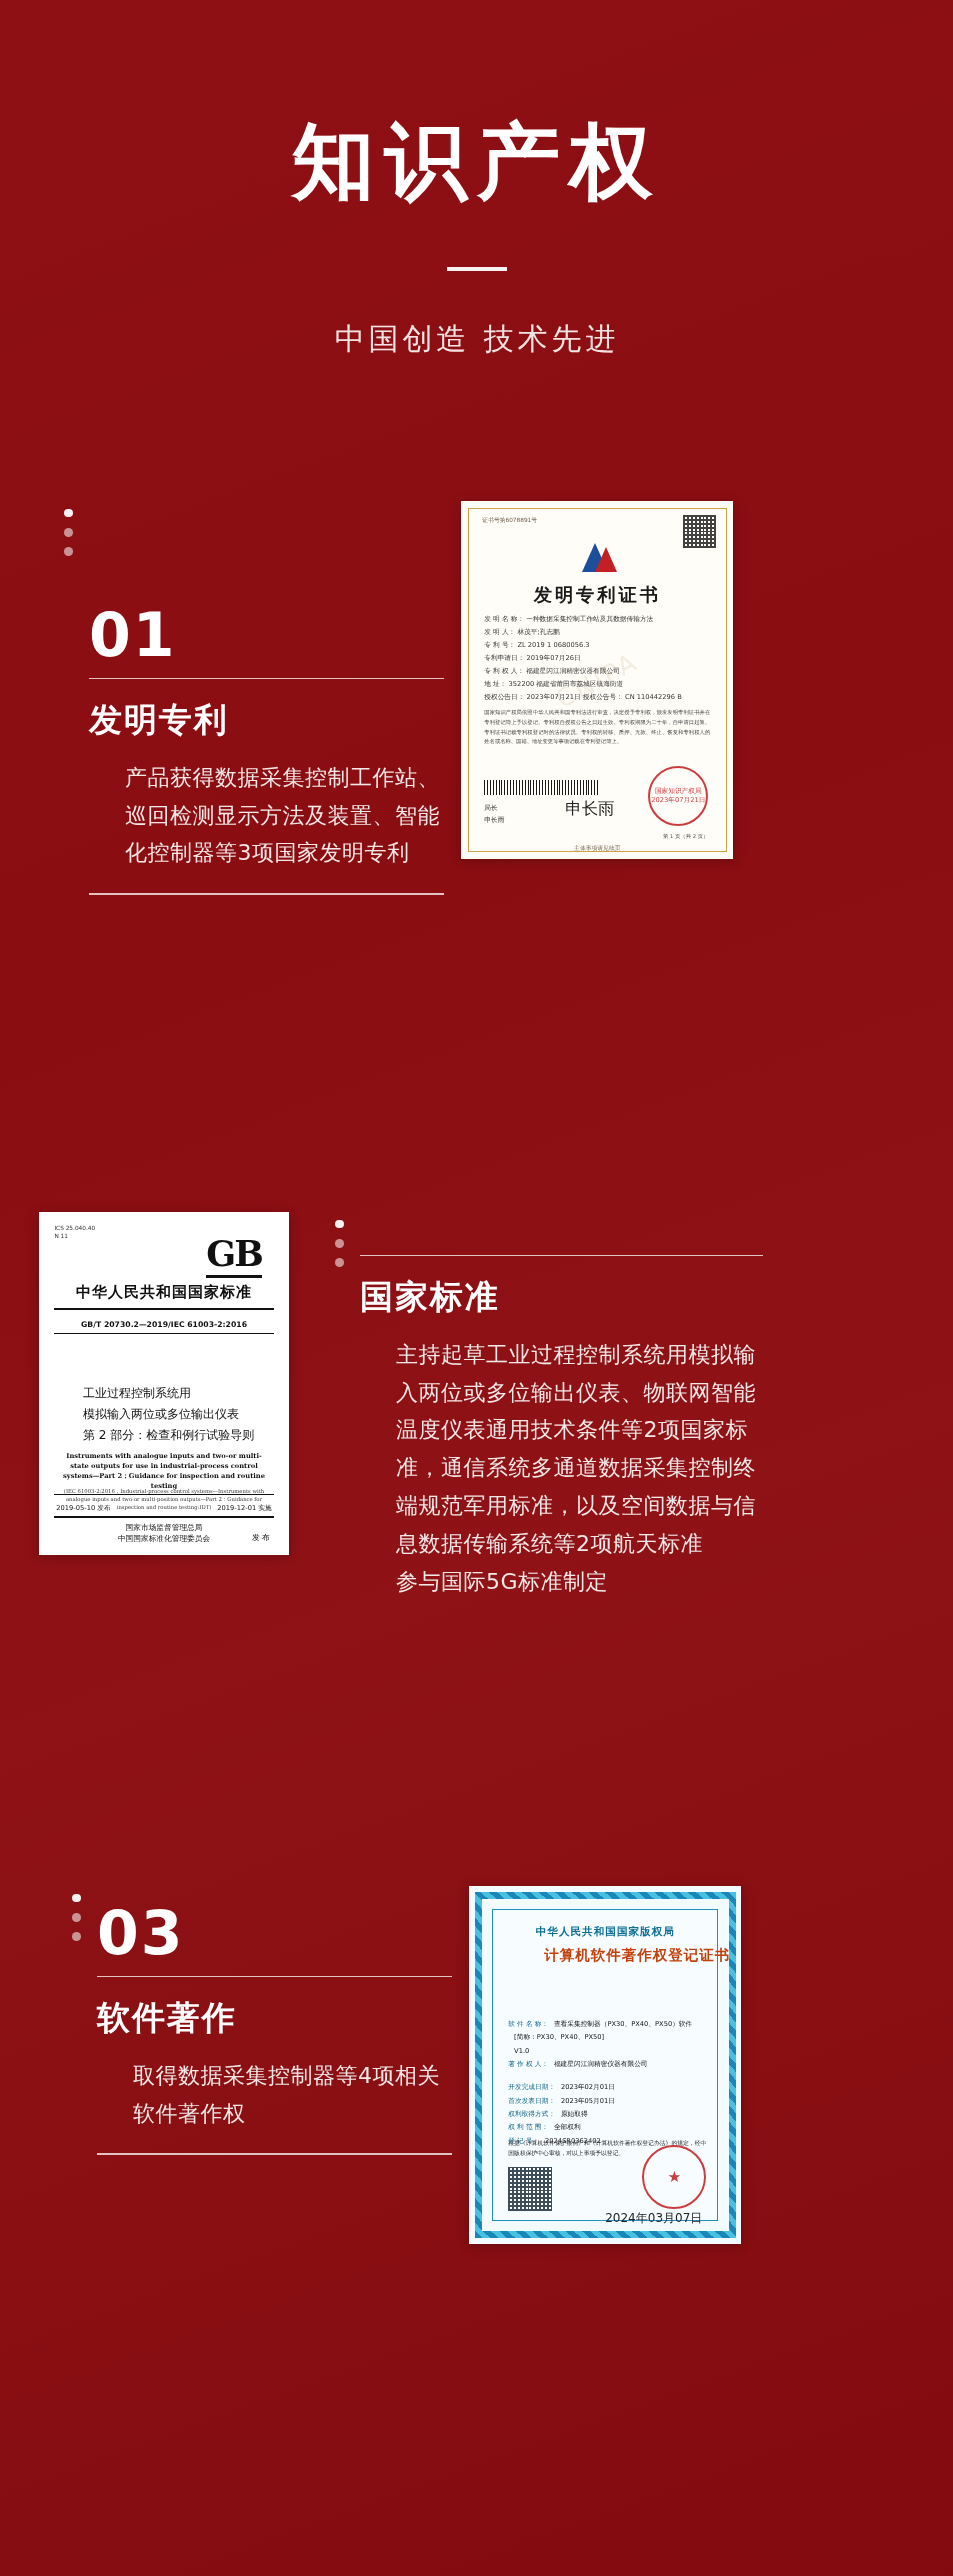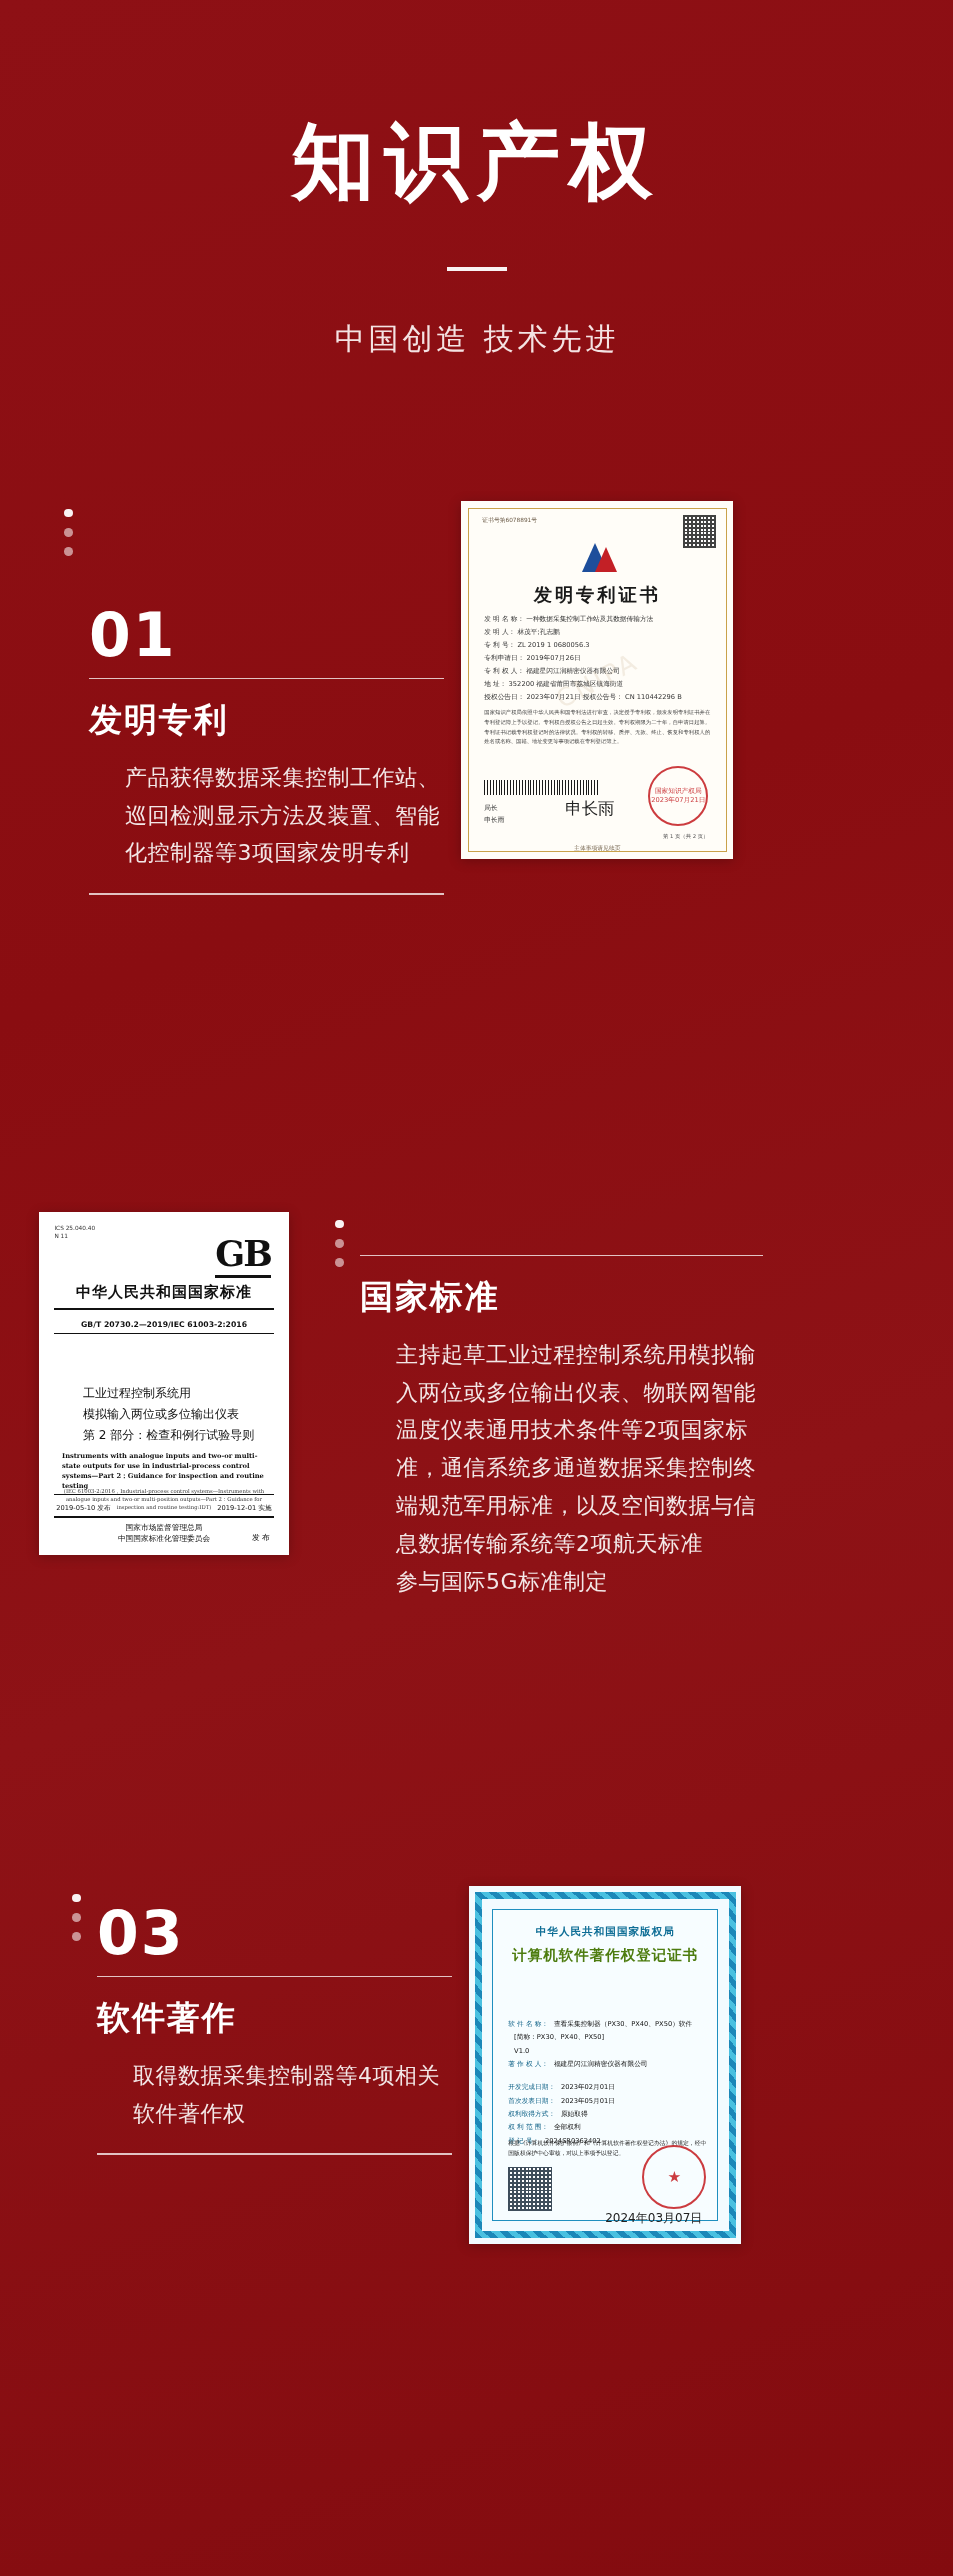--- a/index.html
+++ b/index.html
@@ -207,21 +207,21 @@
     position: absolute; bottom: 19px; right: 25px; font-size: 5.3px; color: #555;
   }
 
   
   .cert2 { width: 250px; height: 343px; background: #ffffff; }
   .cert2 .c2-top {
     position: absolute; top: 11.6px; left: 15.4px;
     font-size: 5.8px; color: #333; line-height: 1.5;
   }
   .cert2 .gb {
-    position: absolute; top: 21px; right: 18px;
+    position: absolute; top: 21px; right: 27px;
     font-size: 35px; font-weight: bold; color: #111;
     font-family: "DejaVu Serif", serif; letter-spacing: -1.9px;
   }
   .cert2 .gb::after {
     content: "";
     position: absolute; left: 0; right: 0; bottom: -3.9px;
     height: 2.9px; background: #111;
   }
   .cert2 .c2-title {
     position: absolute; top: 71px; width: 100%;
@@ -234,21 +234,21 @@
   .cert2 .code {
     position: absolute; top: 108px; width: 100%; text-align: center;
     font-size: 7.7px; color: #111; font-weight: bold;
   }
   .cert2 .c2-main {
     position: absolute; top: 171px; width: 100%; 
     font-size: 12px; font-weight: normal; color: #111; line-height: 1.75; margin-left: 44px;
   }
   .cert2 .c2-en {
     position: absolute; top: 239px; left: 23px; right: 23px;
-    text-align: left; font-size: 6.7px; color: #111; line-height: 1.5;
+    text-align: center; font-size: 6.7px; color: #111; line-height: 1.5;
     font-family: "DejaVu Serif", serif; font-weight: bold;
   }
   .cert2 .c2-en2 {
     position: absolute; top: 276px; left: 23px; right: 23px;
     text-align: center; font-size: 5.3px; color: #333; line-height: 1.5;
     font-family: "DejaVu Serif", serif;
   }
   .cert2 .dates {
     position: absolute; bottom: 42px; left: 17.3px; right: 17.3px;
     display: flex; justify-content: space-between;
@@ -273,21 +273,21 @@
     position: absolute; inset: 23px;
     border: 1.9px solid #1f8fbf;
     background: #f7fdff;
   }
   .cert3 .c3-org {
     position: absolute; top: 39px; width: 100%; text-align: center;
     font-size: 10.6px; font-weight: bold; color: #0f6e96; letter-spacing: 1px;
   }
   .cert3 .c3-title {
     position: absolute; top: 60px; width: 100%; text-align: center;
-    font-size: 14.5px; font-weight: bold; color: #4d7c0f; letter-spacing: 1px;
+    font-size: 14.5px; font-weight: bold; color: #c2410c; letter-spacing: 1px; margin-left: 32px;
   }
   .cert3 .c3-fields {
     position: absolute; top: 92px; left: 39px; right: 35px;
     font-size: 6.7px; color: #114; line-height: 2.0; margin-top: 40px;
   }
   .cert3 .c3-fields .ln { display: flex; gap: 5.8px; }
   .cert3 .c3-fields .k { color: #0b5f85; white-space: nowrap; }
   .cert3 .c3-fields .v { color: #111; }
   .cert3 .c3-note {
     position: absolute; top: 252px; left: 39px; right: 35px;

